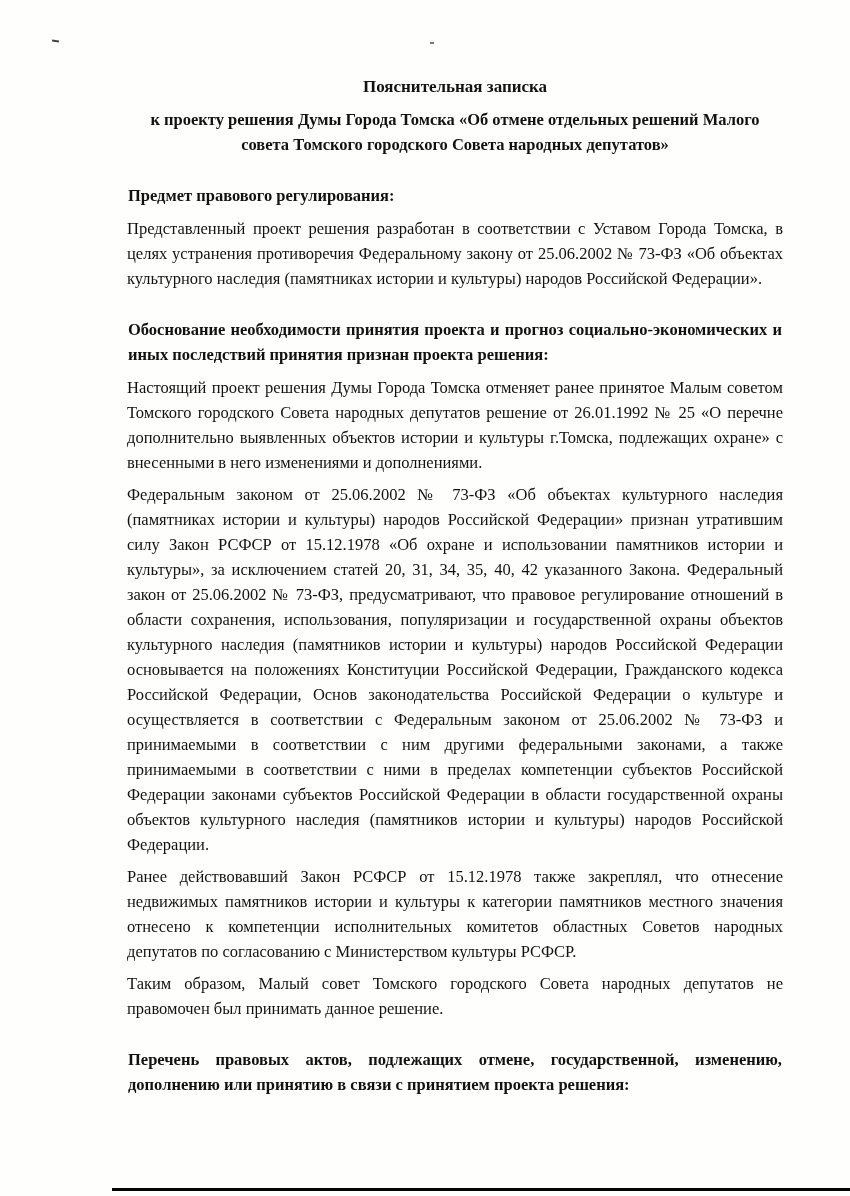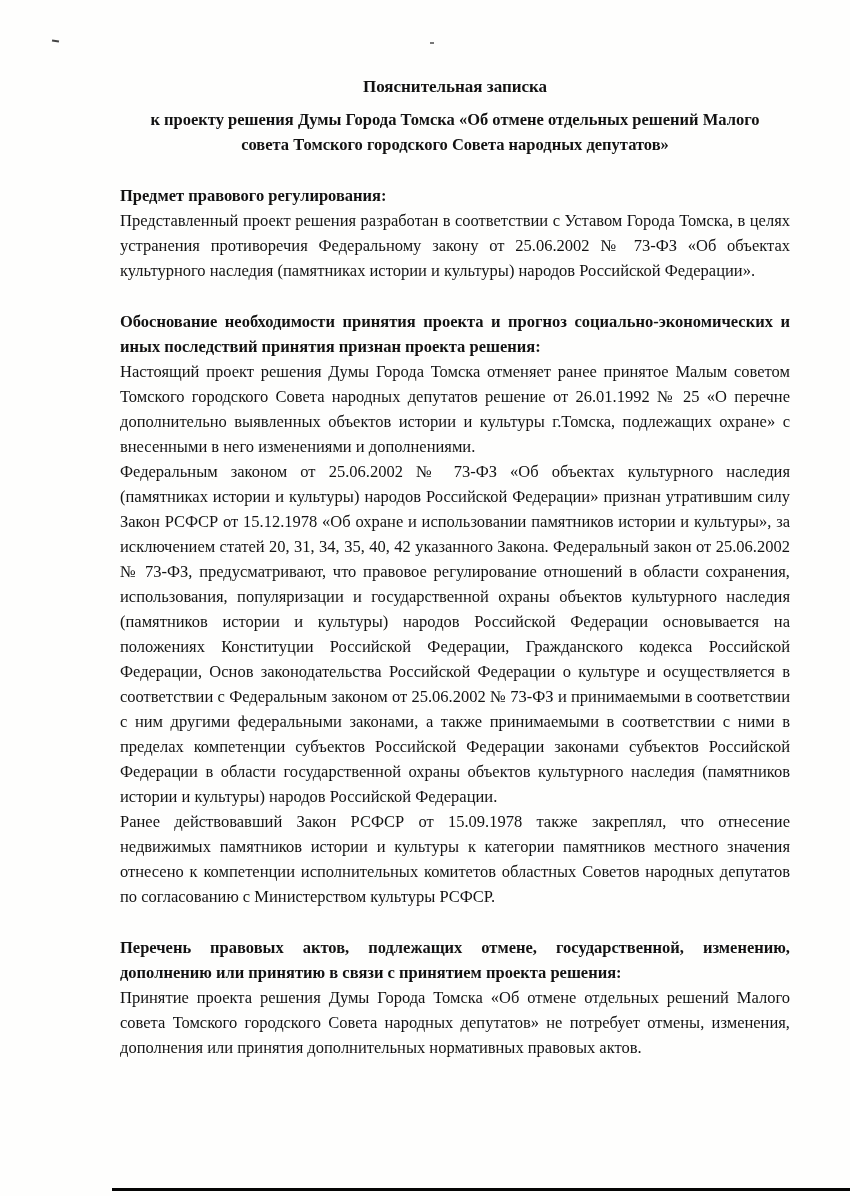--- a/index.html
+++ b/index.html
@@ -30,26 +30,26 @@
   .doc-subtitle {
     text-align: center;
     font-weight: bold;
     margin: 0 10px 0 10px;
     line-height: 25px;
   }
   section {
     margin-top: 26px;
   }
   .heading {
-    margin: 0;
+    margin: 8px;
     font-weight: bold;
     text-align: justify;
   }
   .para {
-    margin: 0;
+    margin: 7px;
     text-align: justify;
   }
   .artifact-dash-tl {
     position: absolute;
     left: 52px;
     top: 40px;
     width: 7px;
     height: 2px;
     background: #444;
     transform: rotate(8deg);
@@ -84,23 +84,23 @@
 
   <section>
     <p class="heading">Предмет правового регулирования:</p>
     <p class="para">Представленный проект решения разработан в соответствии с Уставом Города Томска, в целях устранения противоречия Федеральному закону от 25.06.2002 № 73-ФЗ «Об объектах культурного наследия (памятниках истории и культуры) народов Российской Федерации».</p>
   </section>
 
   <section>
     <p class="heading">Обоснование необходимости принятия проекта и прогноз социально-экономических и иных последствий принятия признан проекта решения:</p>
     <p class="para">Настоящий проект решения Думы Города Томска отменяет ранее принятое Малым советом Томского городского Совета народных депутатов решение от 26.01.1992 № 25 «О перечне дополнительно выявленных объектов истории и культуры г.Томска, подлежащих охране» с внесенными в него изменениями и дополнениями.</p>
     <p class="para">Федеральным законом от 25.06.2002 № 73-ФЗ «Об объектах культурного наследия (памятниках истории и культуры) народов Российской Федерации» признан утратившим силу Закон РСФСР от 15.12.1978 «Об охране и использовании памятников истории и культуры», за исключением статей 20, 31, 34, 35, 40, 42 указанного Закона. Федеральный закон от 25.06.2002 № 73-ФЗ, предусматривают, что правовое регулирование отношений в области сохранения, использования, популяризации и государственной охраны объектов культурного наследия (памятников истории и культуры) народов Российской Федерации основывается на положениях Конституции Российской Федерации, Гражданского кодекса Российской Федерации, Основ законодательства Российской Федерации о культуре и осуществляется в соответствии с Федеральным законом от 25.06.2002 № 73-ФЗ и принимаемыми в соответствии с ним другими федеральными законами, а также принимаемыми в соответствии с ними в пределах компетенции субъектов Российской Федерации законами субъектов Российской Федерации в области государственной охраны объектов культурного наследия (памятников истории и культуры) народов Российской Федерации.</p>
-    <p class="para">Ранее действовавший Закон РСФСР от 15.09.1978 также закреплял, что отнесение недвижимых памятников истории и культуры к категории памятников местного значения отнесено к компетенции исполнительных комитетов областных Советов народных депутатов по согласованию с Министерством культуры РСФСР.</p>
+    <p class="para">Ранее действовавший Закон РСФСР от 15.12.1978 также закреплял, что отнесение недвижимых памятников истории и культуры к категории памятников местного значения отнесено к компетенции исполнительных комитетов областных Советов народных депутатов по согласованию с Министерством культуры РСФСР.</p>
+    <p class="para">Таким образом, Малый совет Томского городского Совета народных депутатов не правомочен был принимать данное решение.</p>
   </section>
 
   <section>
     <p class="heading">Перечень правовых актов, подлежащих отмене, государственной, изменению, дополнению или принятию в связи с принятием проекта решения:</p>
-    <p class="para">Принятие проекта решения Думы Города Томска «Об отмене отдельных решений Малого совета Томского городского Совета народных депутатов» не потребует отмены, изменения, дополнения или принятия дополнительных нормативных правовых актов.</p>
   </section>
 
   <div class="artifact-bottom-line"></div>
 
 </div>
 
 </body></html>

